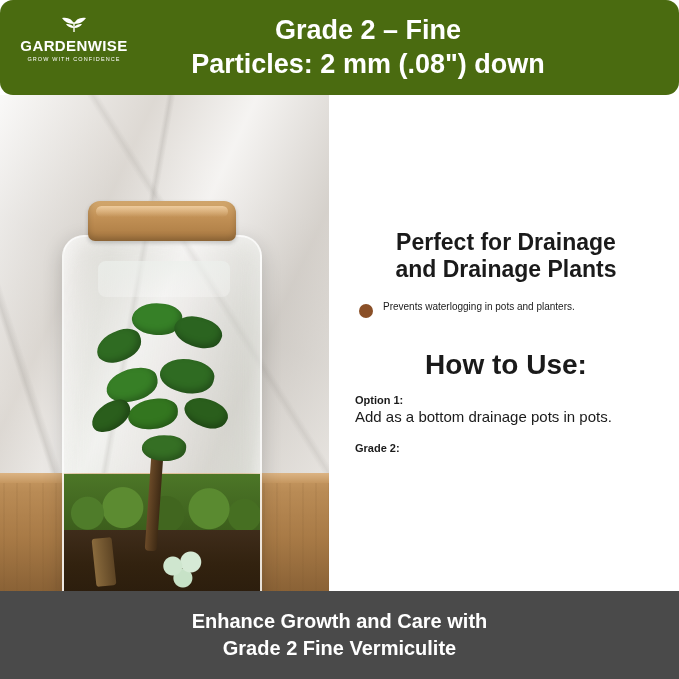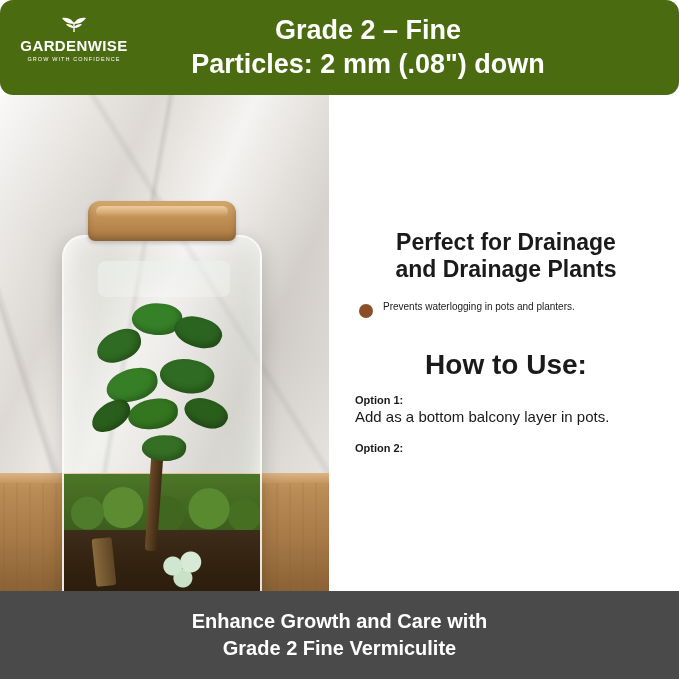--- a/index.html
+++ b/index.html
@@ -337,25 +337,25 @@
         <div class="bullet">
           <span class="dot"></span>
           <span class="bullet-text">Prevents waterlogging in pots and planters.</span>
         </div>
       </div>
 
       <div class="how-title">How to Use:</div>
 
       <div class="option">
         <div class="option-label">Option 1:</div>
-        <div class="option-text">Add as a bottom balcony layer in pots.</div>
+        <div class="option-text">Add as a bottom drainage pots in pots.</div>
       </div>
 
       <div class="option">
-        <div class="option-label">Option 2:</div>
+        <div class="option-label">Grade 2:</div>
       </div>
     </div>
   </div>
 
   <div class="footer">
     <div>Enhance Growth and Care with</div>
     <div>Grade 2 Fine Vermiculite</div>
   </div>
 
 </div>

